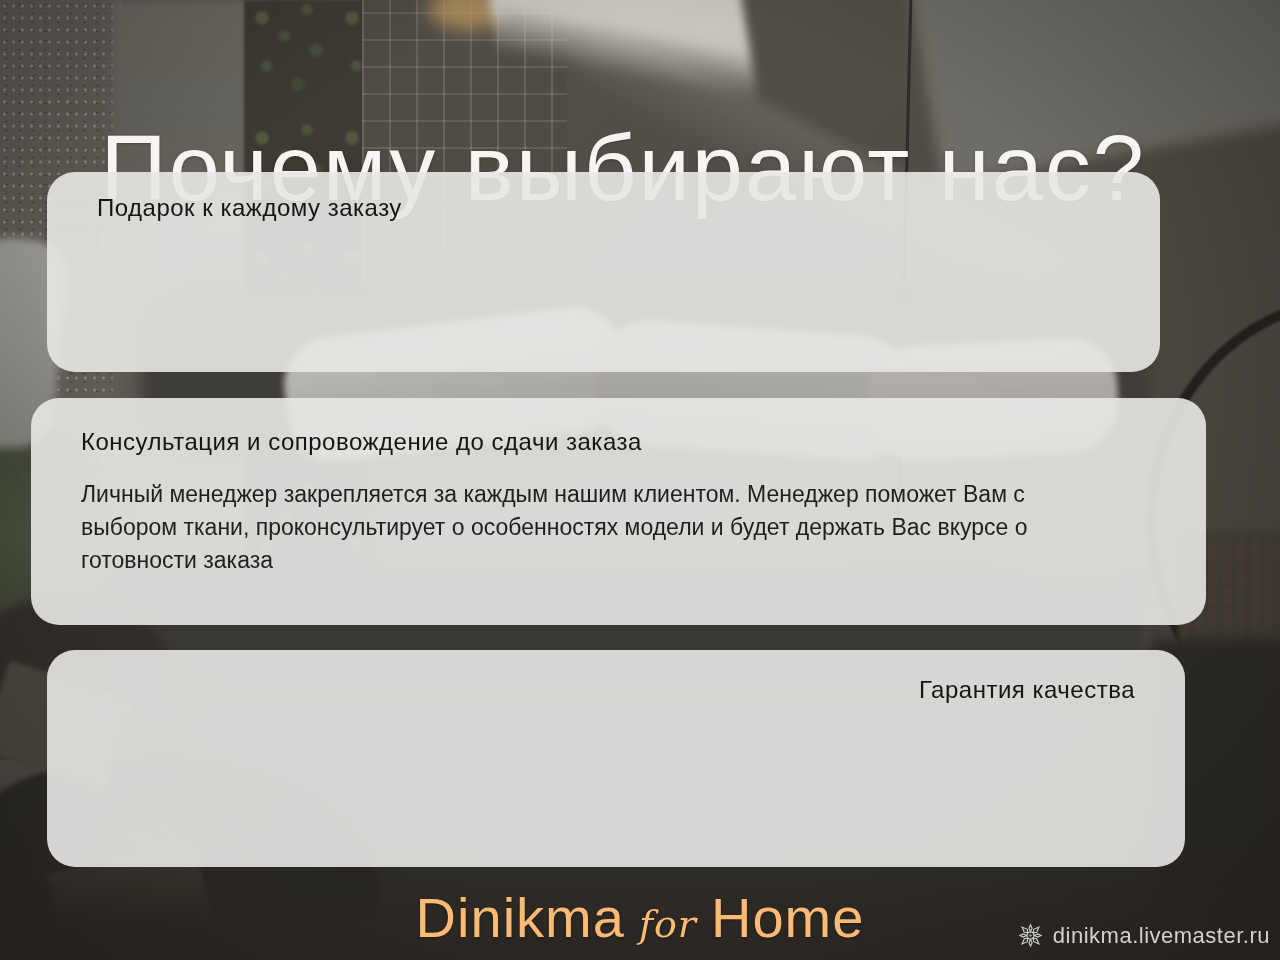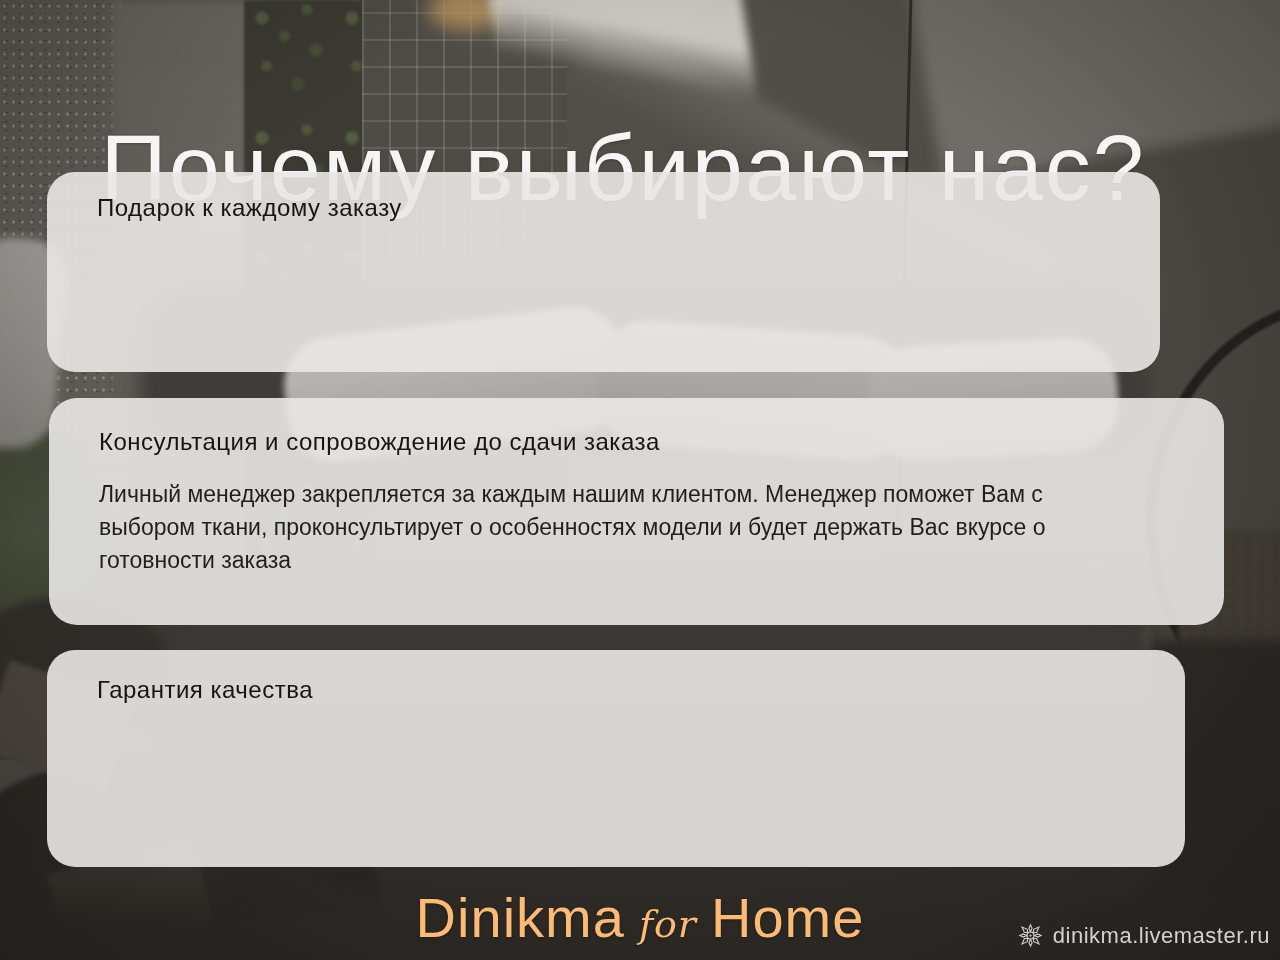--- a/index.html
+++ b/index.html
@@ -77,24 +77,24 @@
     color:#f6f5f3;font-size:92px;font-weight:400;letter-spacing:2px;line-height:1.1;
     text-shadow:0 1px 3px rgba(0,0,0,.25);white-space:nowrap;}
   .card{
     background:rgba(233,232,229,.90);
     border-radius:28px;color:#1b1b19;
     padding:0 50px;box-sizing:border-box;}
   .card h2{margin:0;font-size:24px;font-weight:400;letter-spacing:.5px;color:#151513;}
   .card p{margin:0;font-size:23px;line-height:33px;color:#1f1f1d;white-space:pre-line;}
   #card1{left:47px;top:172px;width:1113px;height:200px;}
   #card1 h2{padding-top:22px;margin-bottom:26px;}
-  #card2{left:49px;top:398px;width:1175px;height:227px;}
+  #card2{left:31px;top:398px;width:1175px;height:227px;}
   #card2 h2{padding-top:30px;margin-bottom:22px;}
   #card3{left:47px;top:650px;width:1138px;height:217px;}
-  #card3 h2{padding-top:26px;margin-bottom:18px;}
+  #card3 h2{padding-top:26px;margin-bottom:18px;text-align:right;}
   .brand{
     left:0;top:888px;width:1280px;text-align:center;color:#fdba74;
     font-size:56px;letter-spacing:1px;line-height:60px;white-space:nowrap;
     text-shadow:0 1px 3px rgba(0,0,0,.3);}
   .brand .script{font-family:"DejaVu Serif",serif;font-style:italic;font-size:38px;padding:0 14px;}
   .watermark{
     right:10px;top:922px;display:flex;align-items:center;gap:9px;
     color:#d2d2d0;font-size:22px;letter-spacing:.5px;}
   .watermark svg{display:block;}
 </style>

